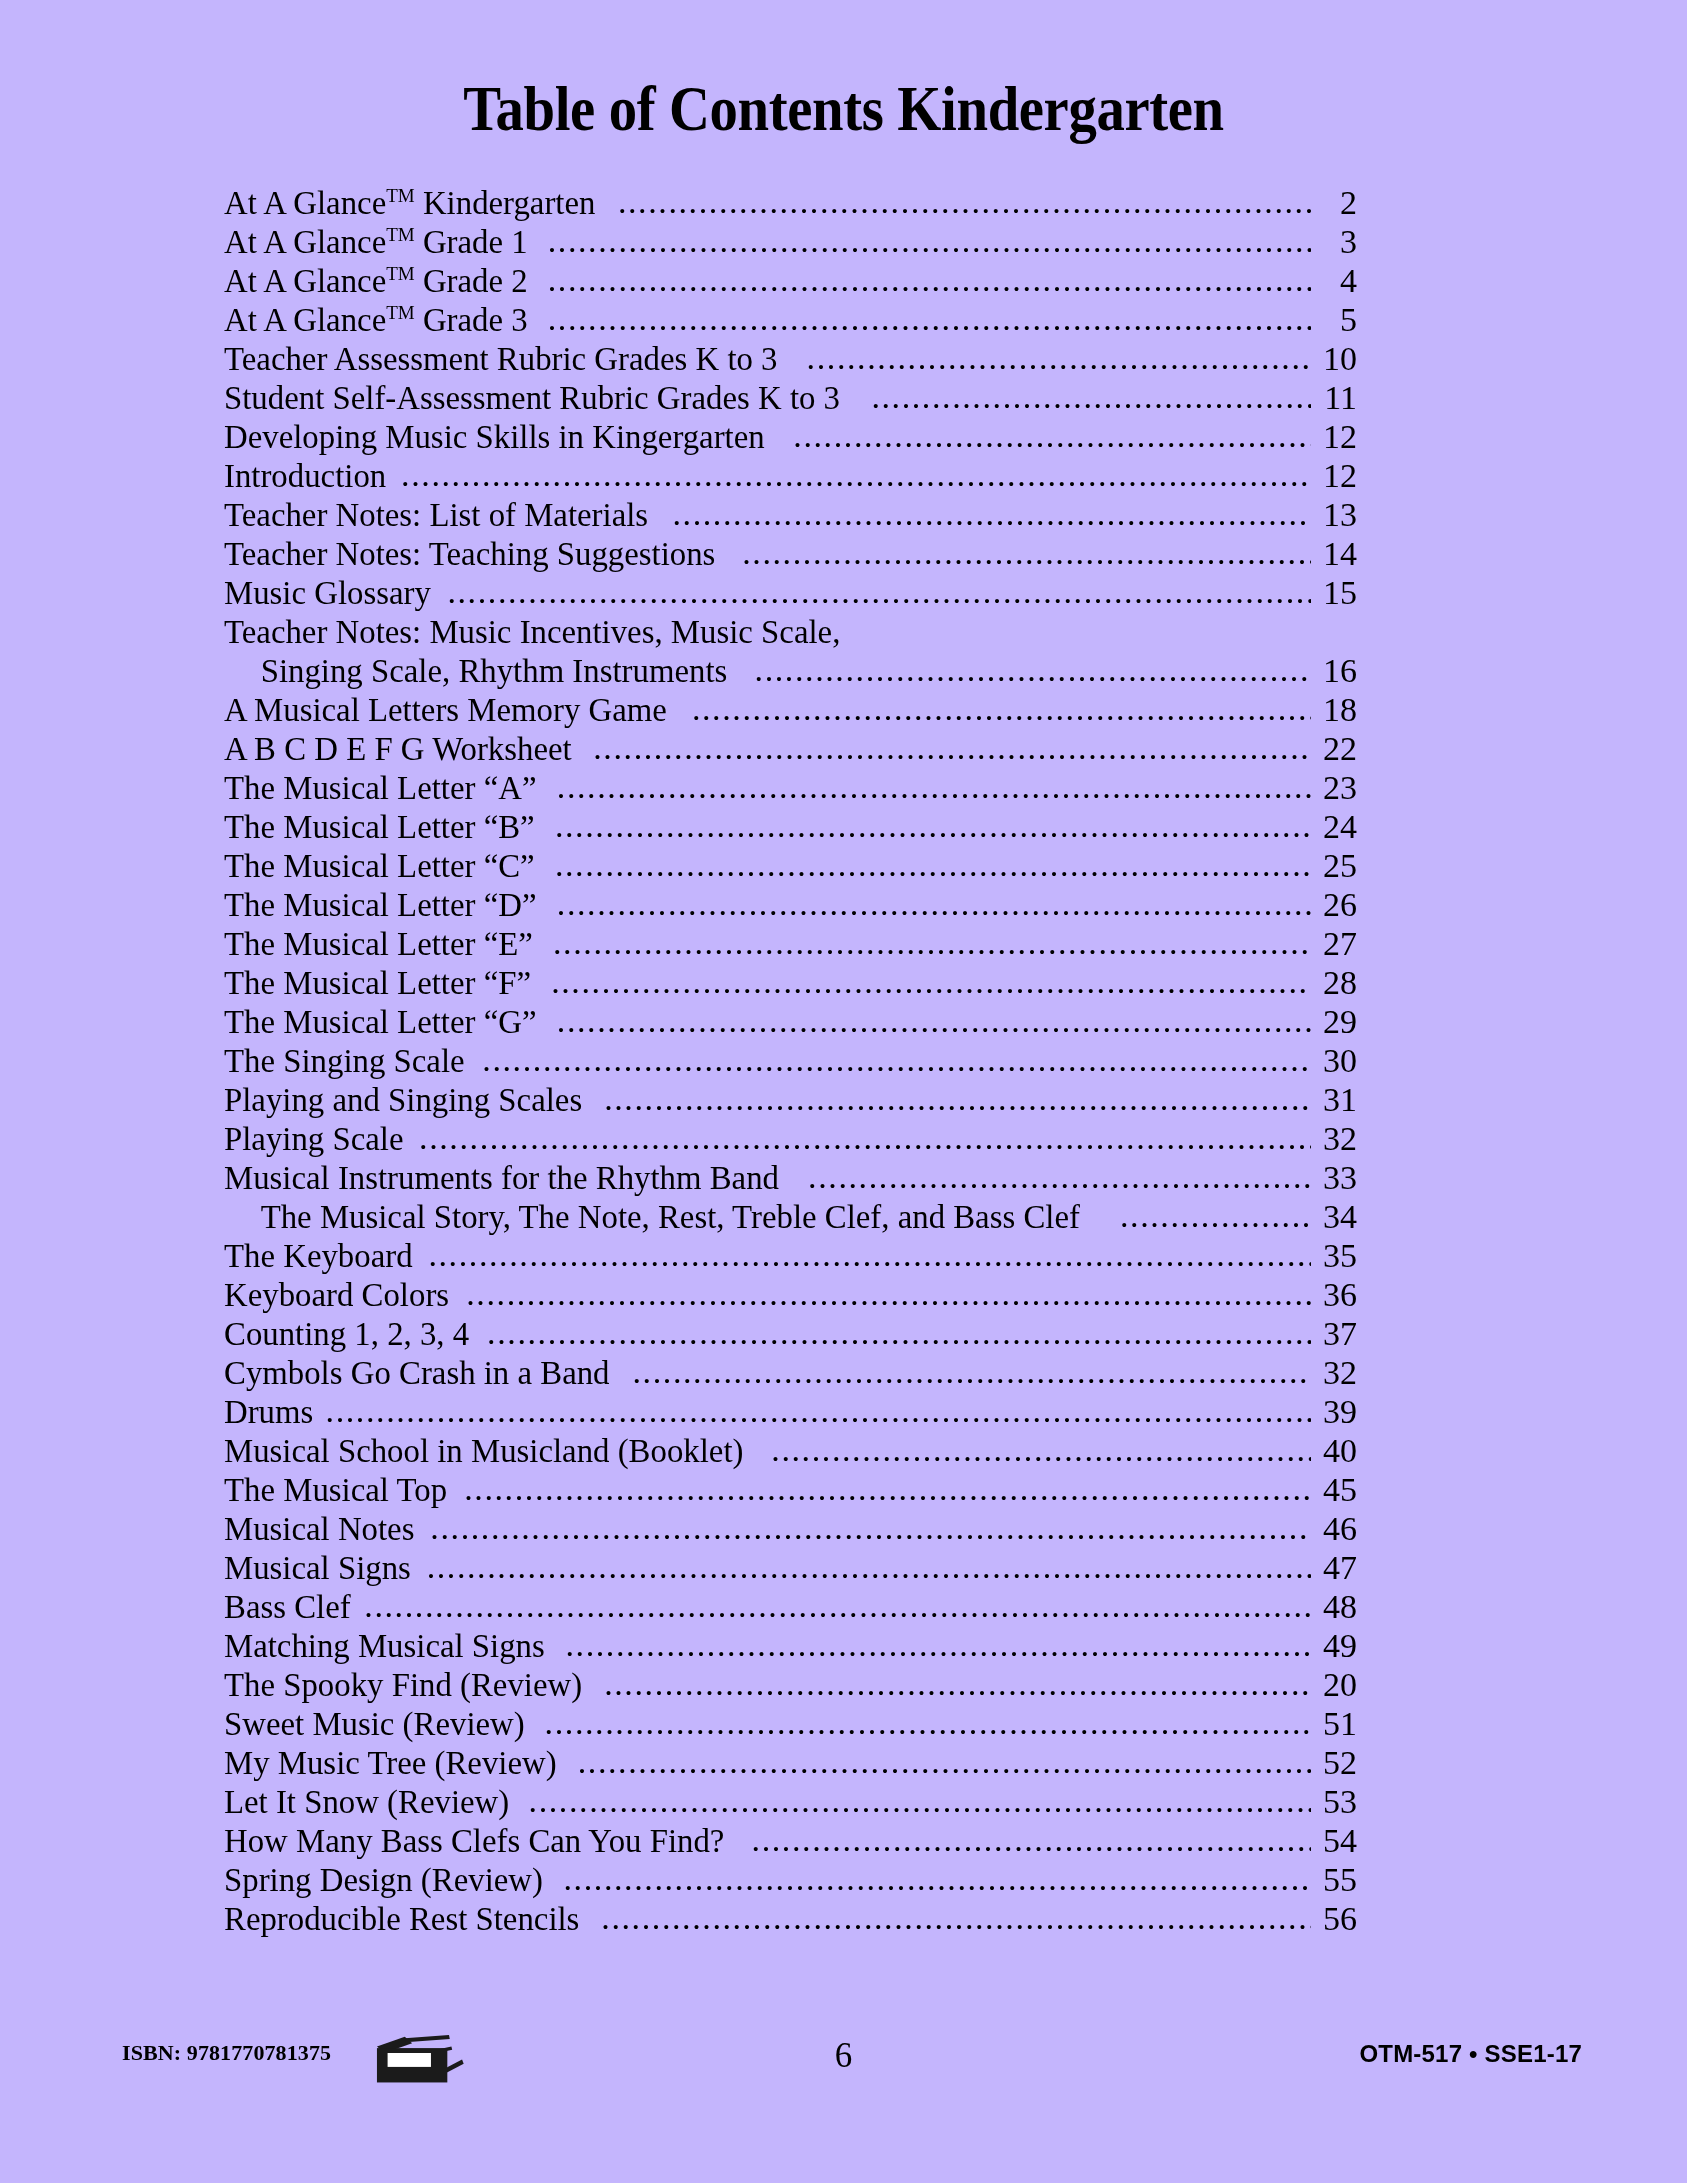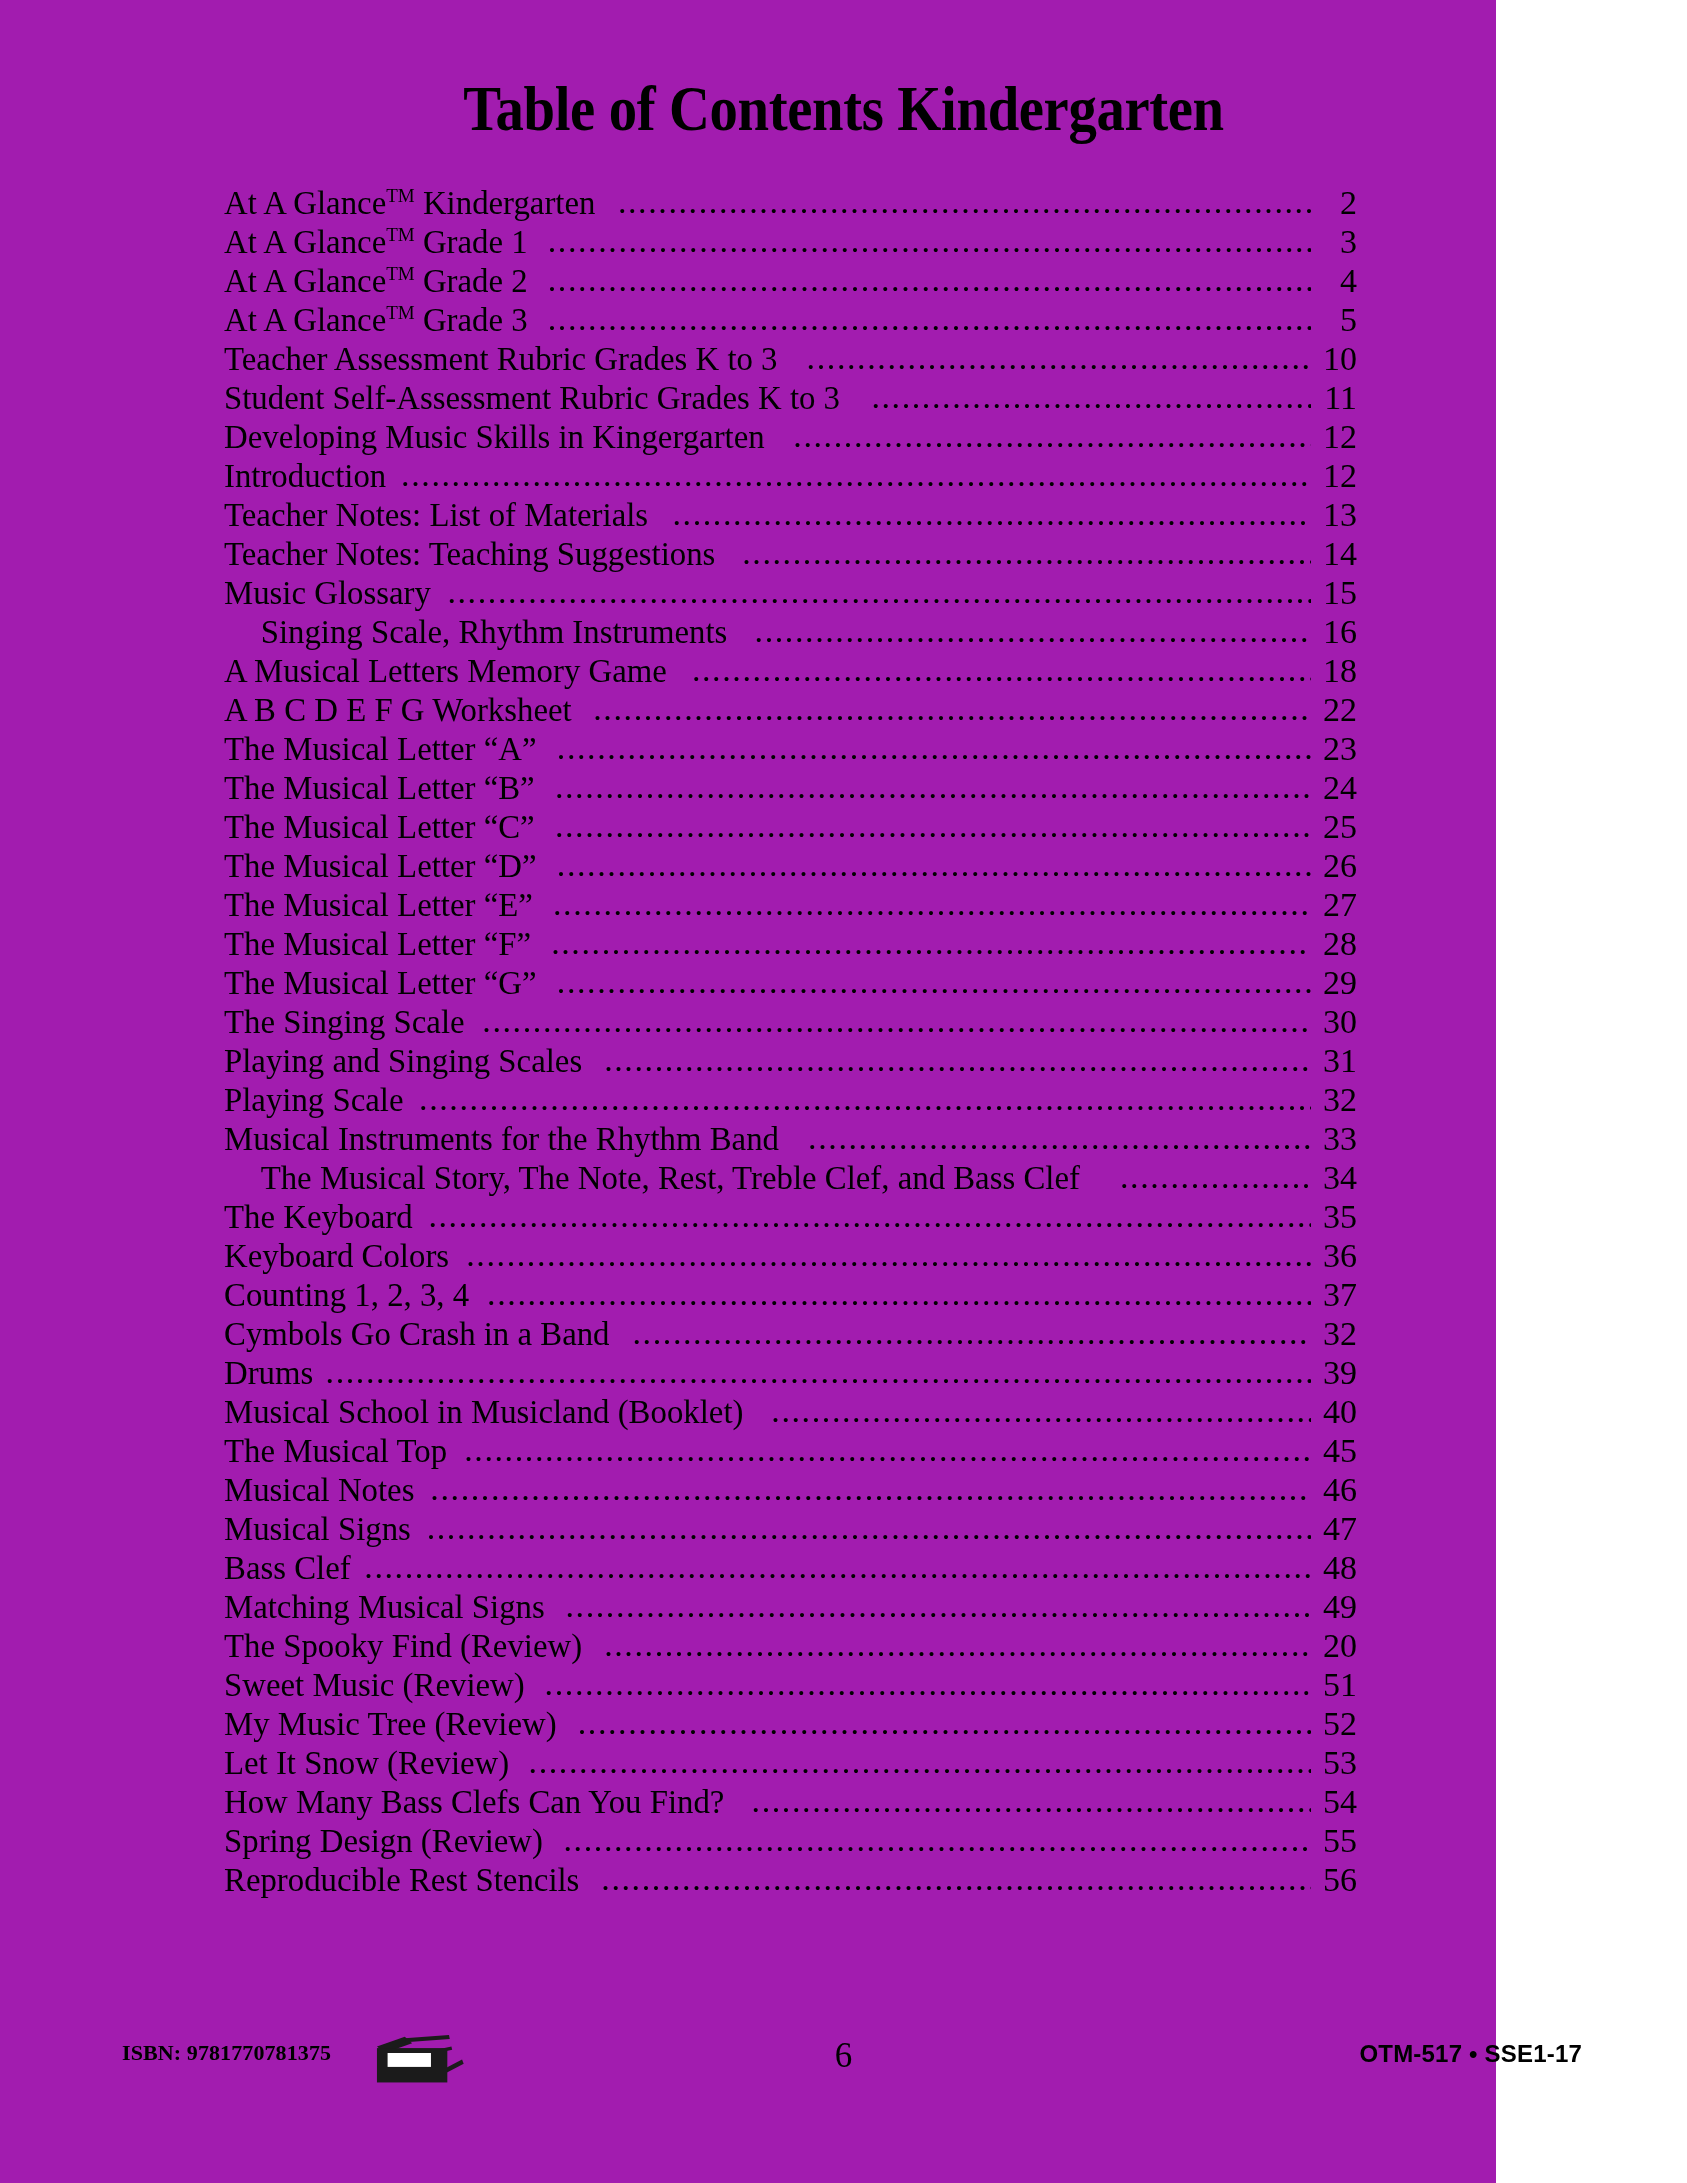--- a/index.html
+++ b/index.html
@@ -14,23 +14,23 @@
     font-family: "Liberation Serif", "DejaVu Serif", serif;
     color: #000000;
     position: relative;
     overflow: hidden;
   }
 
   .page {
     position: absolute;
     left: 0;
     top: 0;
-    width: 1496px;
+    width: 1687px;
     height: 2183px;
-    background: #a21caf;
+    background: #c4b5fd;
   }
 
   
   .doc-title {
     position: absolute;
     left: 0;
     top: 71px;
     width: 1687px;
     text-align: center;
     font-family: "Liberation Serif", "DejaVu Serif", serif;
@@ -206,20 +206,23 @@
       <div class="toc-row">
         <span class="toc-label">Teacher Notes: Teaching Suggestions</span>
         <span class="toc-leader">........................................................................................................................................................................................................</span>
         <span class="toc-page">14</span>
       </div>
       <div class="toc-row">
         <span class="toc-label">Music Glossary</span>
         <span class="toc-leader">........................................................................................................................................................................................................</span>
         <span class="toc-page">15</span>
       </div>
+      <div class="toc-row nolead">
+        <span class="toc-label">Teacher Notes: Music Incentives, Music Scale,</span>
+      </div>
       <div class="toc-row cont">
         <span class="toc-label">Singing Scale, Rhythm Instruments</span>
         <span class="toc-leader">........................................................................................................................................................................................................</span>
         <span class="toc-page">16</span>
       </div>
       <div class="toc-row">
         <span class="toc-label">A Musical Letters Memory Game</span>
         <span class="toc-leader">........................................................................................................................................................................................................</span>
         <span class="toc-page">18</span>
       </div>

